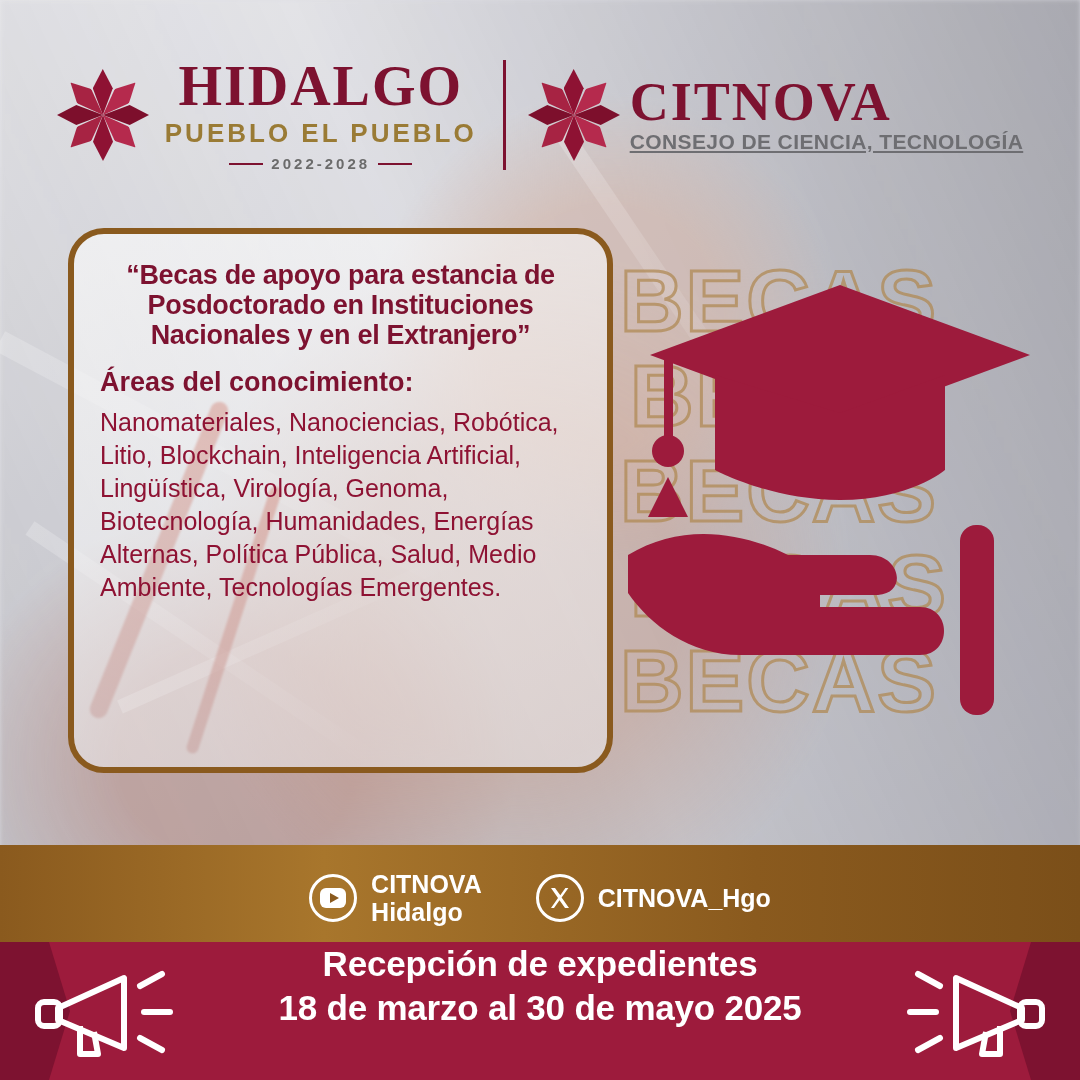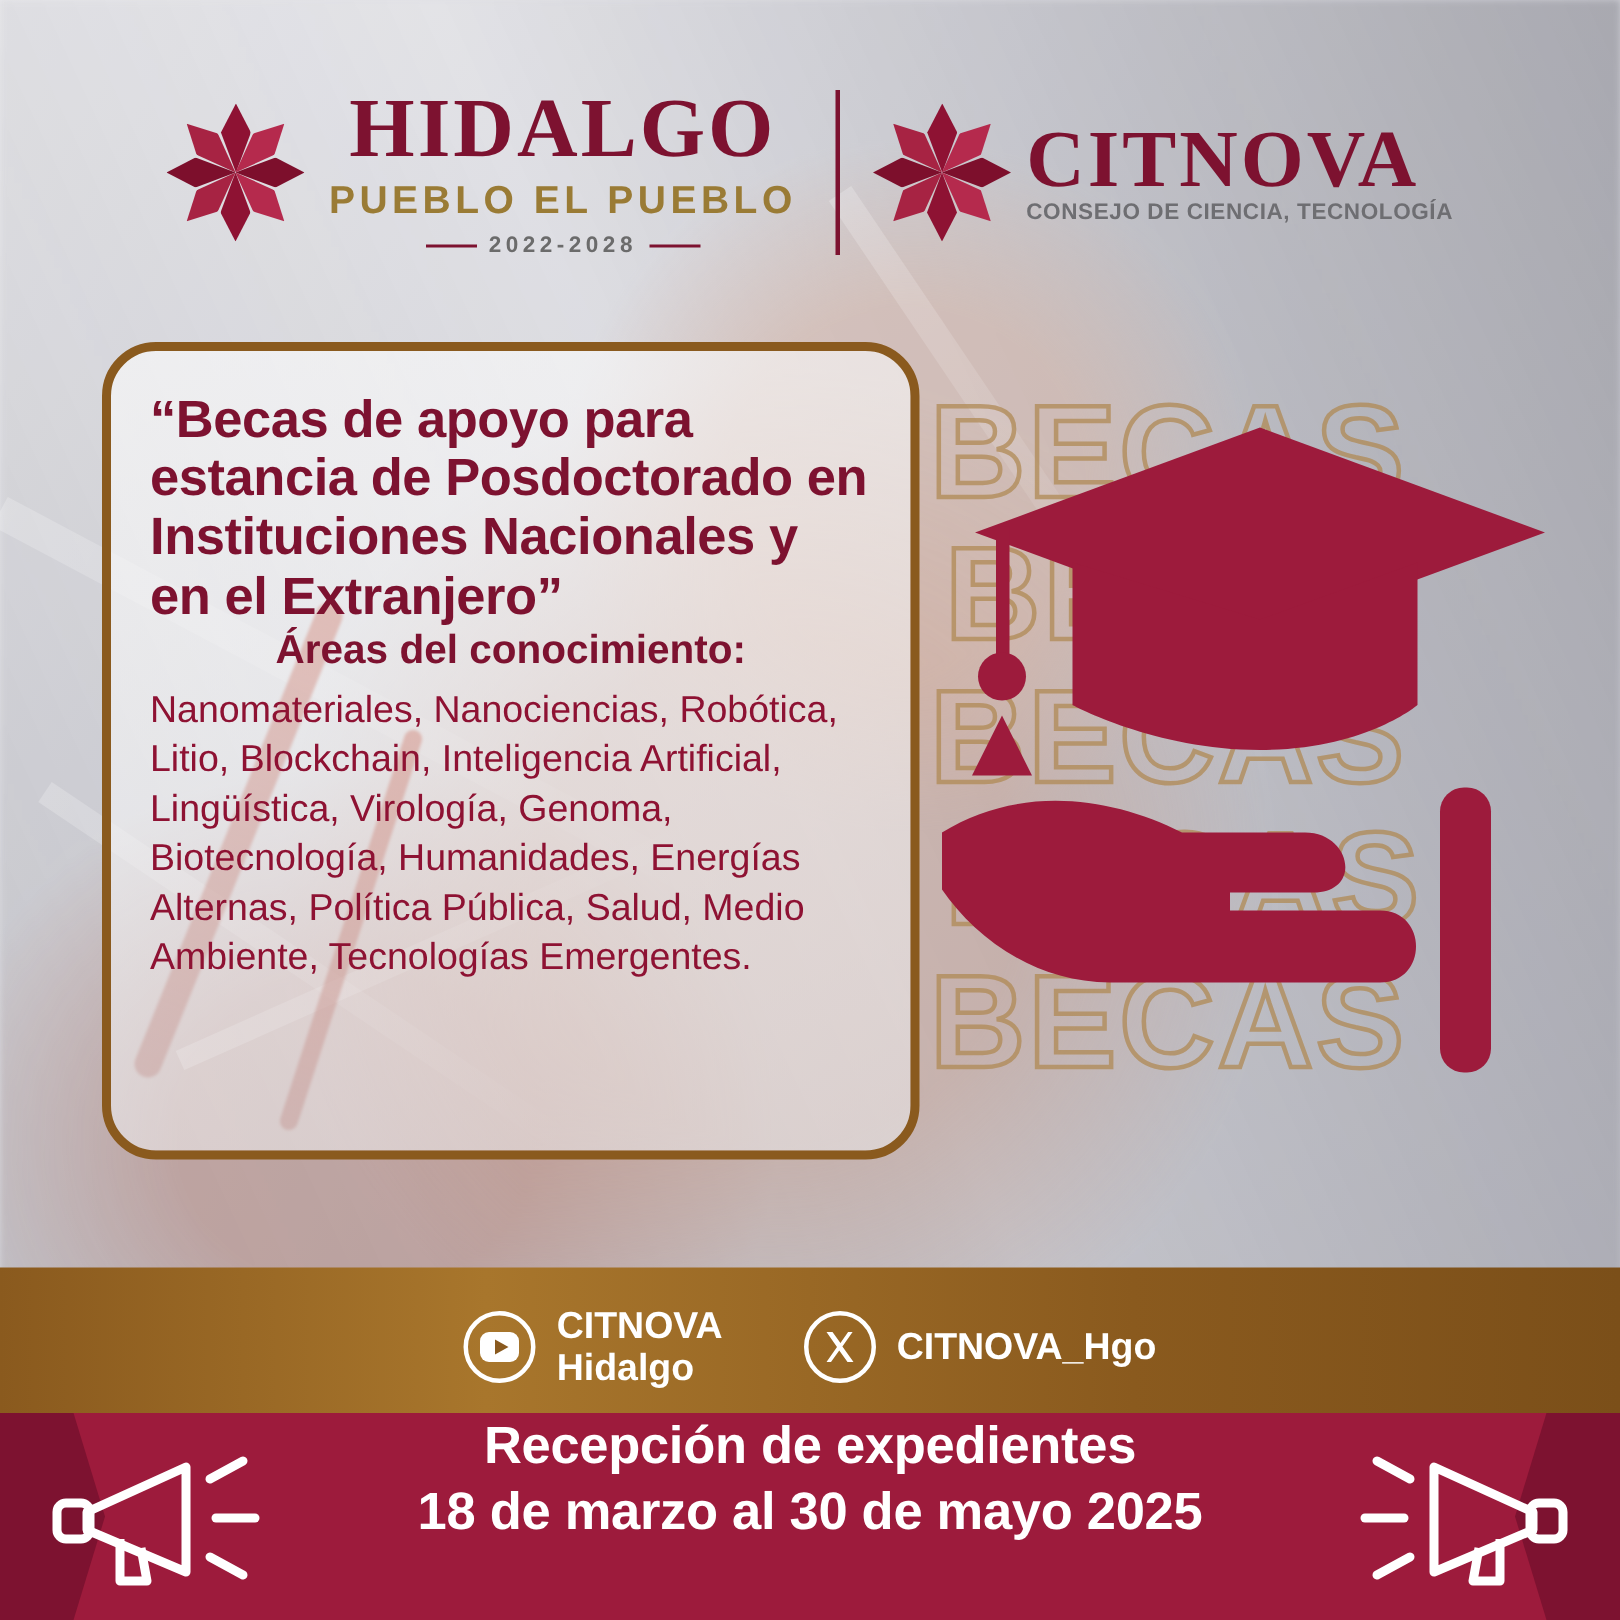--- a/index.html
+++ b/index.html
@@ -88,37 +88,37 @@
   .divider-v {
     width: 3px; height: 110px; background: #7d1230; margin: 0 26px;
   }
   .citnova-block { display: flex; align-items: center; gap: 14px; }
   .citnova-text { display: flex; flex-direction: column; }
   .citnova-word {
     font-family: "Liberation Serif", serif;
     font-weight: bold; font-size: 54px; letter-spacing: 2px; color: #7d1230; line-height: 1;
   }
   .citnova-line {
-    font-size: 15px; font-weight: bold; color: #6e6e72; letter-spacing: 0.4px; line-height: 1.25;
+    font-size: 21px; font-weight: bold; color: #6e6e72; letter-spacing: 0.4px; line-height: 1.25; text-decoration: underline;
   }
 
   
   .card {
     position: absolute; left: 68px; top: 228px; width: 545px; height: 545px;
     border: 6px solid #8a5a1e; border-radius: 36px;
     background: linear-gradient(160deg, rgba(250,250,250,0.66), rgba(238,238,240,0.50));
     padding: 26px 26px 18px; z-index: 6;
   }
   .card h1 {
-    font-size: 35px; font-weight: bold; color: #7d1230; 
+    font-size: 27px; font-weight: bold; color: #7d1230; text-align: center;
     line-height: 1.12; letter-spacing: -0.3px;
   }
   .card h2 {
-    font-size: 27px; font-weight: bold; color: #7d1230; text-align: center;
-    margin-top: 1px;
+    font-size: 27px; font-weight: bold; color: #7d1230; 
+    margin-top: 16px;
   }
   .card p {
     margin-top: 8px; font-size: 25px; color: #8e1233; text-align: left;
     line-height: 1.32;
   }
 
   
   .becas-stack {
     position: absolute; right: 30px; top: 250px; width: 430px; height: 500px; z-index: 3;
   }

